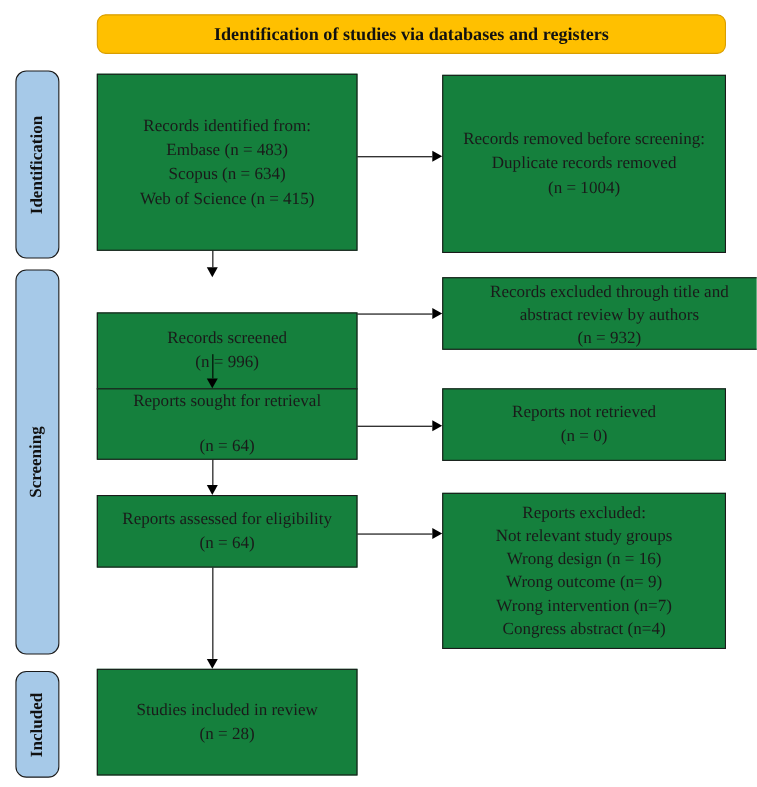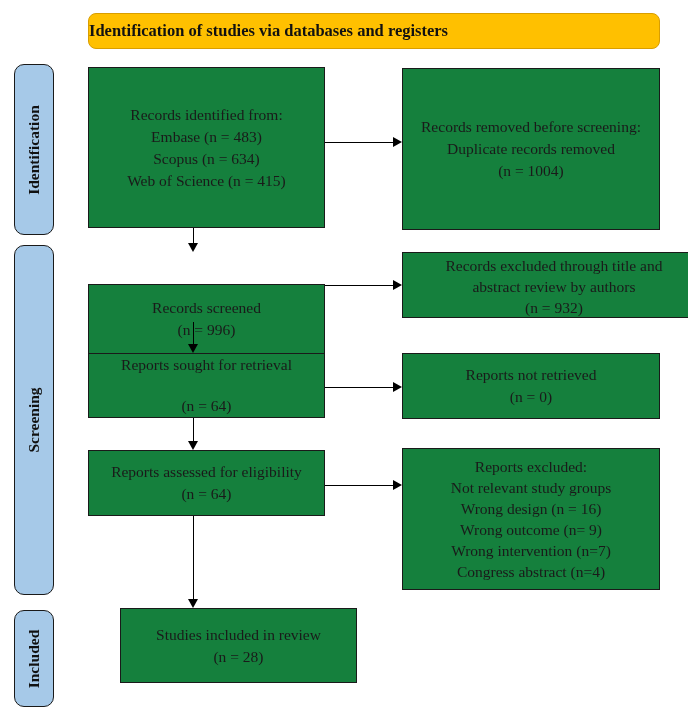--- a/index.html
+++ b/index.html
@@ -10,21 +10,21 @@
     font-family:"Liberation Serif","DejaVu Serif",serif;
     color:#1a1a1a;
     overflow:hidden;
   }
   
   .banner{
     position:absolute;left:88px;top:13px;width:572px;height:36px;
     background:var(--banner-bg,#FFC000);
     border:1px solid var(--banner-border,#D99E00);
     border-radius:8px;
-    display:flex;align-items:center;justify-content:flex-start;
+    display:flex;align-items:center;justify-content:center;
     box-sizing:border-box;
   }
   .banner span{font-weight:bold;font-size:16.5px;color:#111;}
   
   .stage{
     position:absolute;left:14px;width:40px;
     background:var(--stage-bg,#A6C9E8);
     border:1.4px solid #1a1a1a;
     border-radius:10px;
     display:flex;align-items:center;justify-content:center;
@@ -54,21 +54,21 @@
   #box-records-removed{left:402px;top:68px;width:258px;height:162px;}
   #box-records-screened{left:88px;top:252px;width:237px;height:70px;margin-top:32px;}
   #box-records-excluded{
     left:402px;top:252px;width:304px;height:66px;
     justify-content:flex-start;padding-top:2px;line-height:21px;overflow:hidden;
   }
   #box-reports-sought{left:88px;top:353px;width:237px;height:65px;justify-content:space-between;}
   #box-reports-not-retrieved{left:402px;top:353px;width:258px;height:66px;}
   #box-reports-assessed{left:88px;top:450px;width:237px;height:66px;}
   #box-reports-excluded{left:402px;top:448px;width:258px;height:142px;line-height:21px;}
-  #box-studies-included{left:88px;top:608px;width:237px;height:75px;margin-left:32px;}
+  #box-studies-included{left:88px;top:608px;width:237px;height:97px;}
   
   .arrow-v{position:absolute;width:0;border-left:1.6px solid #000;}
   .arrow-v::after{
     content:"";position:absolute;left:-5.8px;bottom:-9px;width:0;height:0;
     border-left:5px solid transparent;border-right:5px solid transparent;
     border-top:9px solid #000;
   }
   .arrow-h{position:absolute;height:0;border-top:1.6px solid #000;}
   .arrow-h::after{
     content:"";position:absolute;right:-9px;top:-5.8px;width:0;height:0;

